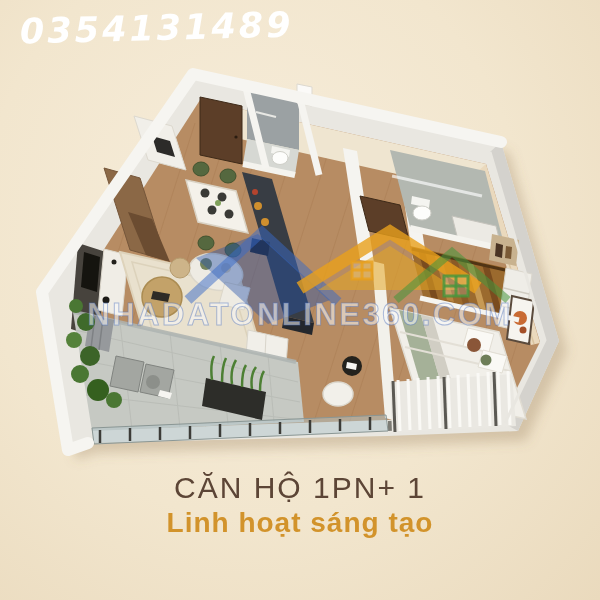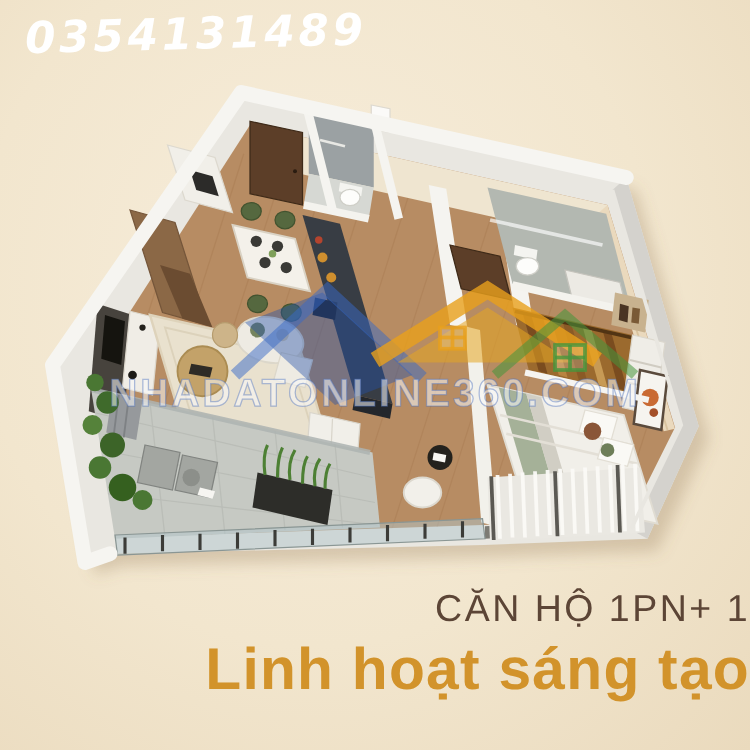--- a/index.html
+++ b/index.html
@@ -3,23 +3,23 @@
 <meta charset="utf-8">
 <style>
   html,body{margin:0;padding:0;}
   body{width:600px;height:600px;overflow:hidden;font-family:"Liberation Sans",sans-serif;}
   .stage{position:relative;width:600px;height:600px;
     background:radial-gradient(ellipse at 42% 38%, #f7eddb 0%, #f2e6ce 55%, #eadabd 100%);}
   .phone{position:absolute;top:8px;left:20px;font-family:"DejaVu Sans",sans-serif;
     font-style:italic;font-weight:600;font-size:35px;color:#ffffff;letter-spacing:3px;
     transform:rotate(-1.5deg);}
   .plan-svg{position:absolute;top:0;left:0;}
-  .caption{position:absolute;top:471px;left:0;width:600px;text-align:right;}
+  .caption{position:absolute;top:471px;left:0;width:600px;text-align:center;}
   .caption-title{font-size:30px;color:#5c4536;letter-spacing:2px;font-weight:500;}
-  .caption-subtitle{font-size:47px;color:#d2932b;font-weight:600;margin-top:2px;letter-spacing:1px;}
+  .caption-subtitle{font-size:28px;color:#d2932b;font-weight:600;margin-top:2px;letter-spacing:1px;}
 </style>
 </head>
 <body>
 
 <div class="stage">
 
   <div class="phone">0354131489</div>
 
   <svg class="plan-svg" width="600" height="600" viewBox="0 0 600 600">
     <defs>

